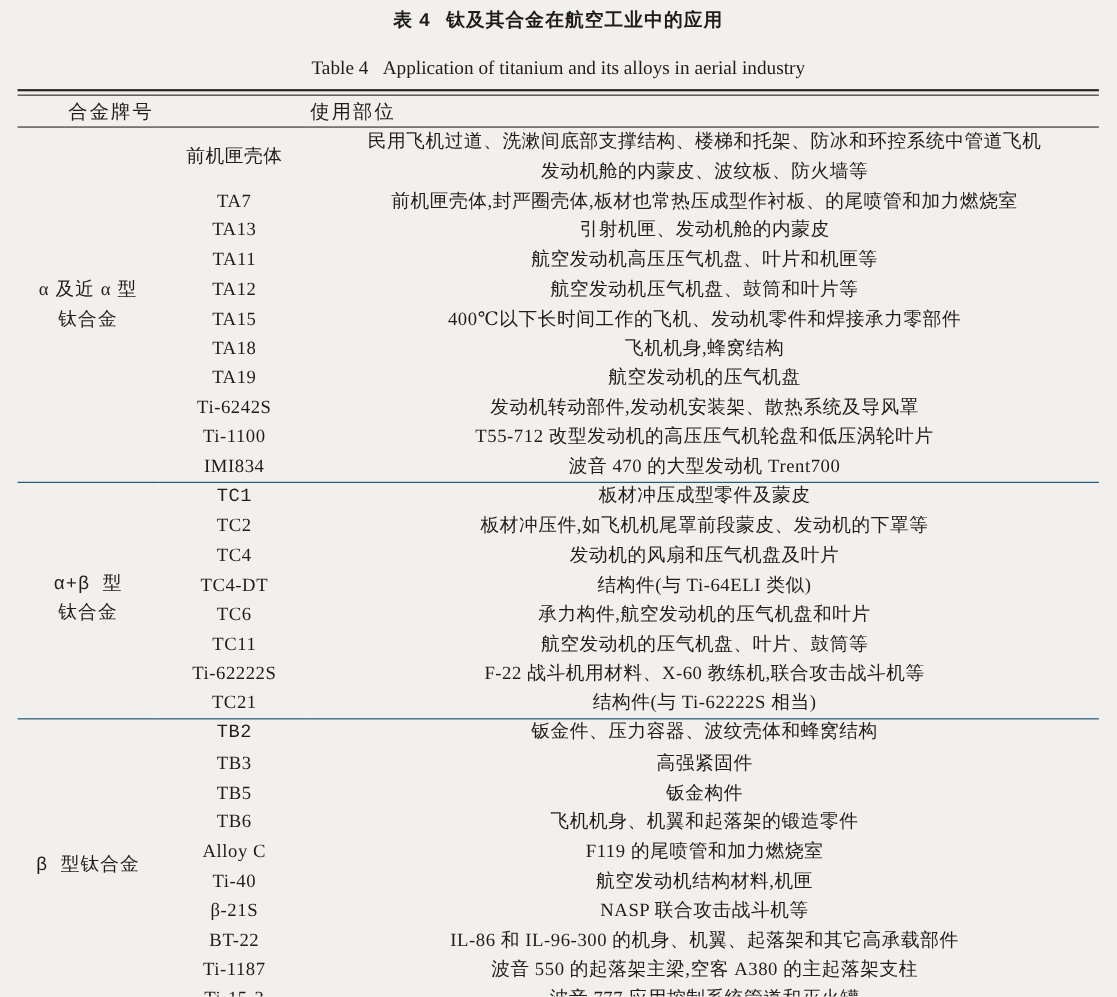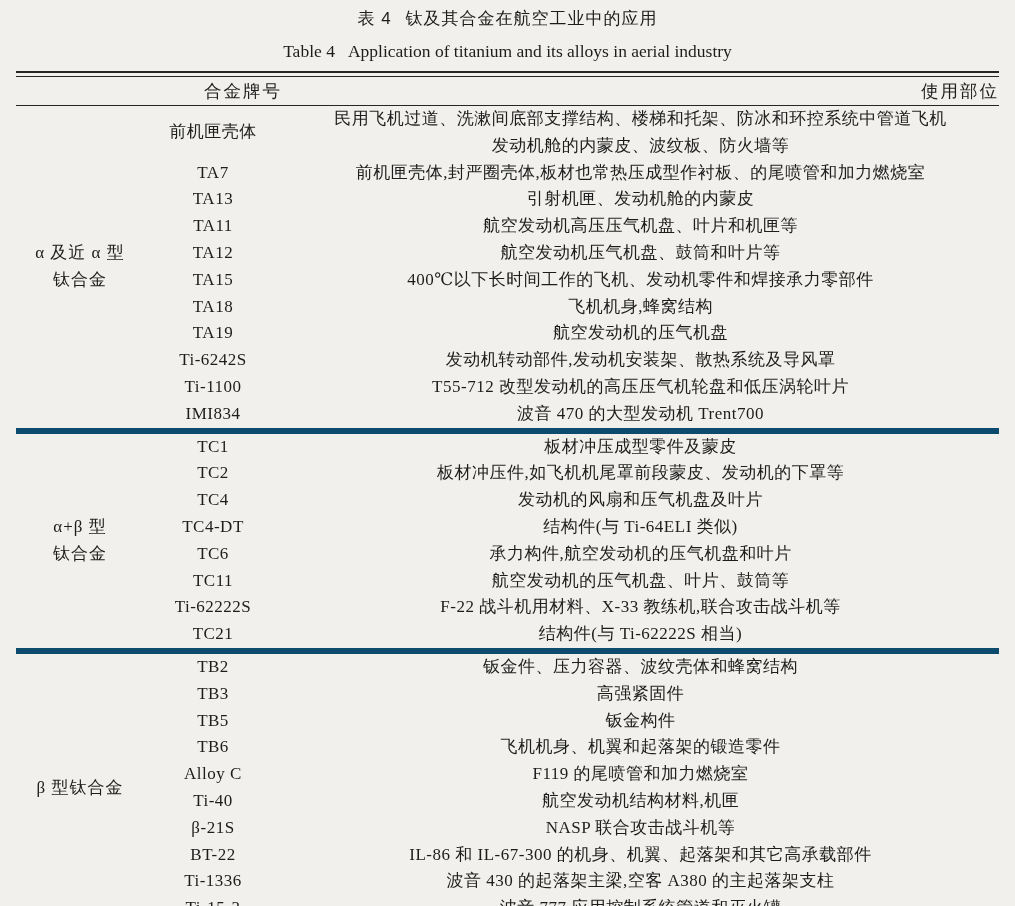--- a/index.html
+++ b/index.html
@@ -8,31 +8,31 @@
     background: #f1f0ec;
     overflow: hidden;
     font-family: "Liberation Serif", "DejaVu Serif", serif;
     color: #1d1d1d;
   }
   .page { padding-top: 7px; }
 
   .caption-cn {
     text-align: center;
     font-family: "Liberation Sans", "DejaVu Sans", sans-serif;
-    font-weight: 400;
+    font-weight: 700;
     font-size: 17px;
     letter-spacing: 1px;
     line-height: 24px;
   }
   .caption-cn .cap-label { margin-right: 14px; }
   .caption-en {
     text-align: center;
     font-size: 17.5px;
     line-height: 26px;
-    margin-top: 7px;
+    margin-top: 17px;
     margin-bottom: 7px;
   }
   .caption-en .cap-label { margin-right: 13px; }
 
   .table-area { margin: 0 16px; width: 983px; }
 
   .rule-double {
     height: 3px;
     border-top: 2px solid #262626;
     border-bottom: 1px solid #262626;
@@ -45,37 +45,37 @@
     font-size: 17px;
   }
   col.c-group { width: 128px; }
   col.c-alloy { width: 138px; }
 
   thead th {
     font-weight: 400;
     font-size: 17.5px;
     height: 28px;
     line-height: 28px;
-    text-align: right;
+    text-align: left;
     border-bottom: 1.5px solid #262626;
     letter-spacing: 2px;
   }
   thead th.h-alloy { padding-left: 46px; }
 
   tbody td {
     text-align: center;
     vertical-align: middle;
     line-height: 26.8px;
     font-weight: 400;
   }
   td.group-cell { letter-spacing: 1px; }
   td.alloy-cell { letter-spacing: 0.5px; }
   td.usage-cell { letter-spacing: 0.5px; margin-top: 36px; }
 
-  tr.section-start td { border-top: 6px solid #0c4a6e; }
+  tr.section-start td { border-top: 1px solid #0c4a6e; font-family: Liberation Mono, monospace; }
 </style>
 </head>
 <body>
 
 <div class="page">
 
   <div class="caption-cn">
     <span class="cap-label">表 4</span><span>钛及其合金在航空工业中的应用</span>
   </div>
 
@@ -206,21 +206,21 @@
           </tr>
           <tr>
             <td class="alloy-cell">TC11</td>
             <td class="usage-cell">
               <div>航空发动机的压气机盘、叶片、鼓筒等</div>
             </td>
           </tr>
           <tr>
             <td class="alloy-cell">Ti-62222S</td>
             <td class="usage-cell">
-              <div>F-22 战斗机用材料、X-33 教练机,联合攻击战斗机等</div>
+              <div>F-22 战斗机用材料、X-60 教练机,联合攻击战斗机等</div>
             </td>
           </tr>
           <tr>
             <td class="alloy-cell">TC21</td>
             <td class="usage-cell">
               <div>结构件(与 Ti-62222S 相当)</div>
             </td>
           </tr>
           <tr class="section-start">
             <td class="group-cell" rowspan="10">
@@ -263,27 +263,27 @@
           </tr>
           <tr>
             <td class="alloy-cell">β-21S</td>
             <td class="usage-cell">
               <div>NASP 联合攻击战斗机等</div>
             </td>
           </tr>
           <tr>
             <td class="alloy-cell">BT-22</td>
             <td class="usage-cell">
-              <div>IL-86 和 IL-67-300 的机身、机翼、起落架和其它高承载部件</div>
-            </td>
-          </tr>
-          <tr>
-            <td class="alloy-cell">Ti-1336</td>
-            <td class="usage-cell">
-              <div>波音 430 的起落架主梁,空客 A380 的主起落架支柱</div>
+              <div>IL-86 和 IL-96-300 的机身、机翼、起落架和其它高承载部件</div>
+            </td>
+          </tr>
+          <tr>
+            <td class="alloy-cell">Ti-1187</td>
+            <td class="usage-cell">
+              <div>波音 550 的起落架主梁,空客 A380 的主起落架支柱</div>
             </td>
           </tr>
           <tr>
             <td class="alloy-cell">Ti-15-3</td>
             <td class="usage-cell">
               <div>波音 777 应用控制系统管道和灭火罐</div>
             </td>
           </tr>
         </tbody>
     </table>

